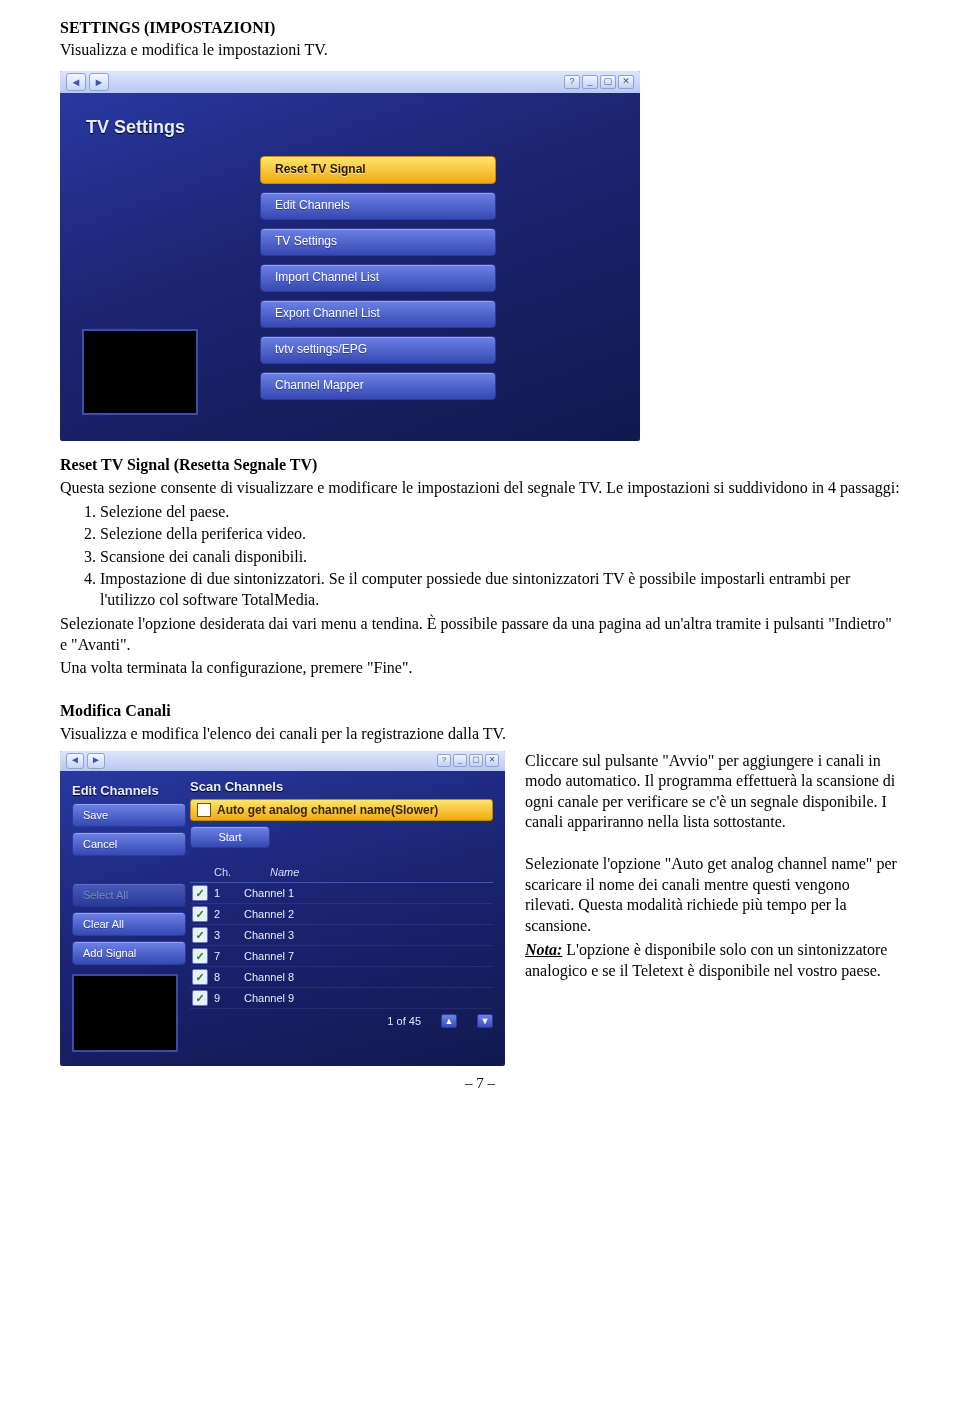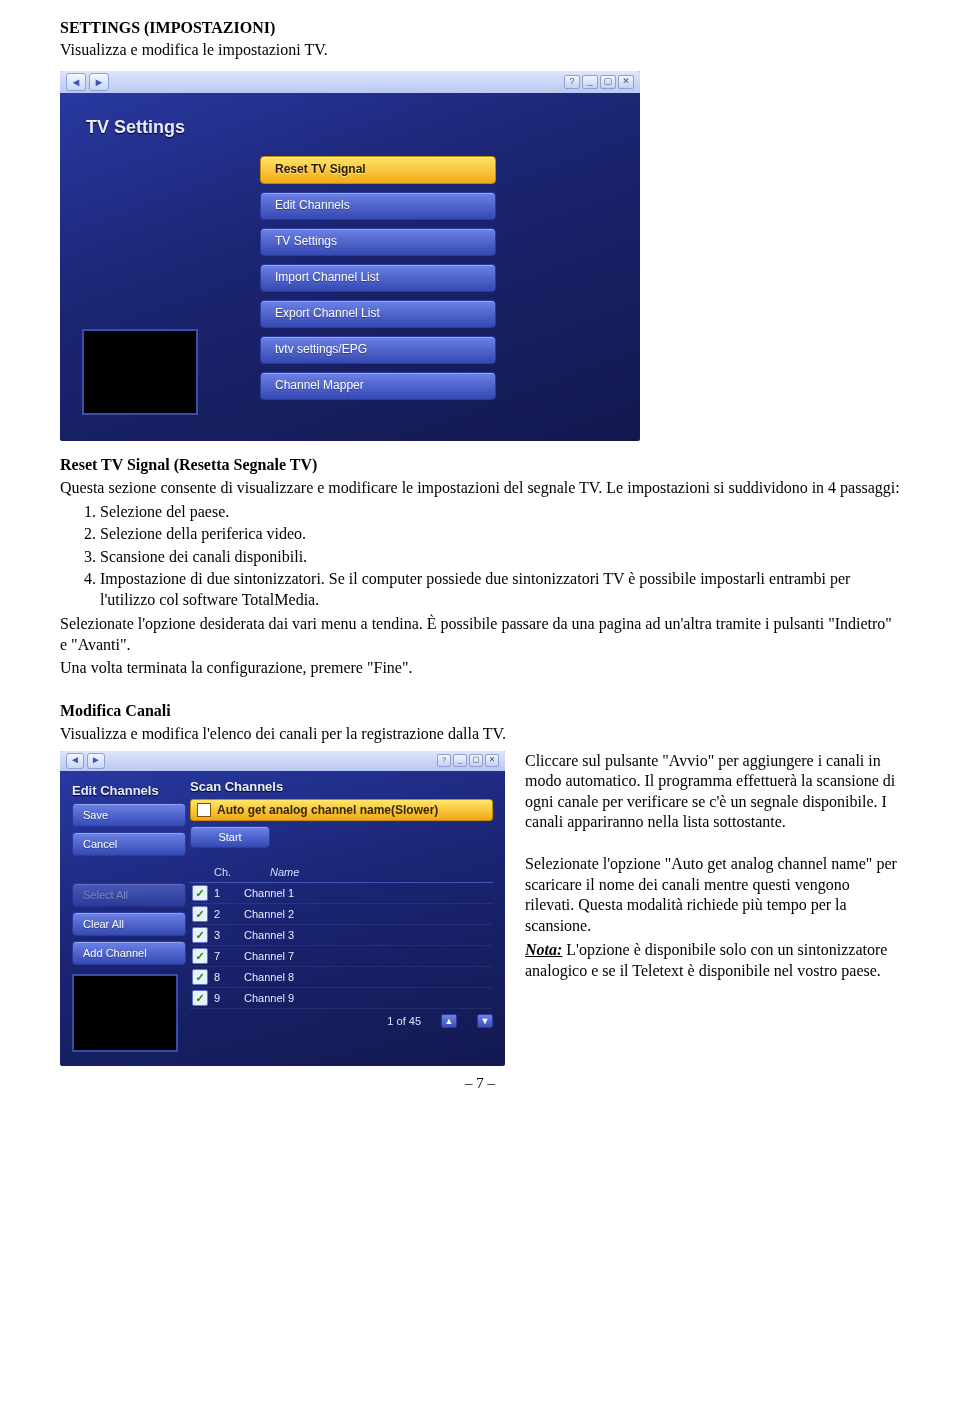--- a/index.html
+++ b/index.html
@@ -254,21 +254,21 @@
         <span>✕</span>
       </div>
     </div>
     <div class="side-title">Edit Channels</div>
     <div class="sidebtns">
       <div class="sb">Save</div>
       <div class="sb">Cancel</div>
       <div class="gap"></div>
       <div class="sb dis">Select All</div>
       <div class="sb">Clear All</div>
-      <div class="sb">Add Channel</div>
+      <div class="sb">Add Signal</div>
     </div>
     <div class="preview2"></div>
 
     <div class="panel">
       <div class="ph">Scan Channels</div>
       <div class="autobar">
         <span class="cbx"></span>
         <span>Auto get analog channel name(Slower)</span>
       </div>
       <div class="startbtn">Start</div>

